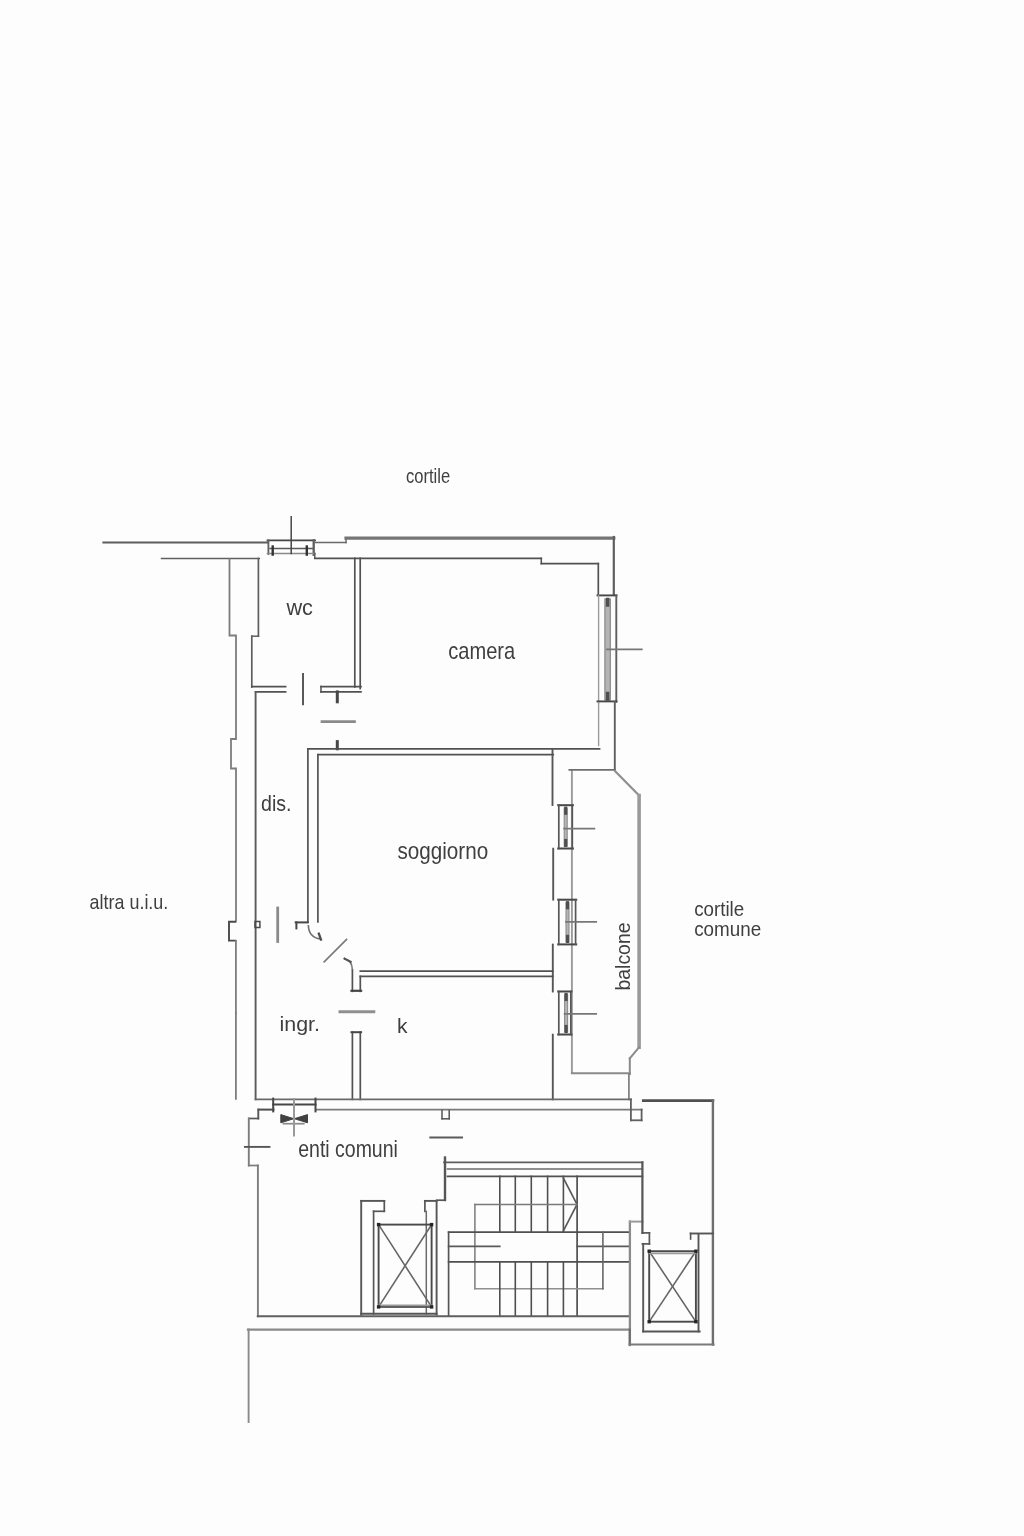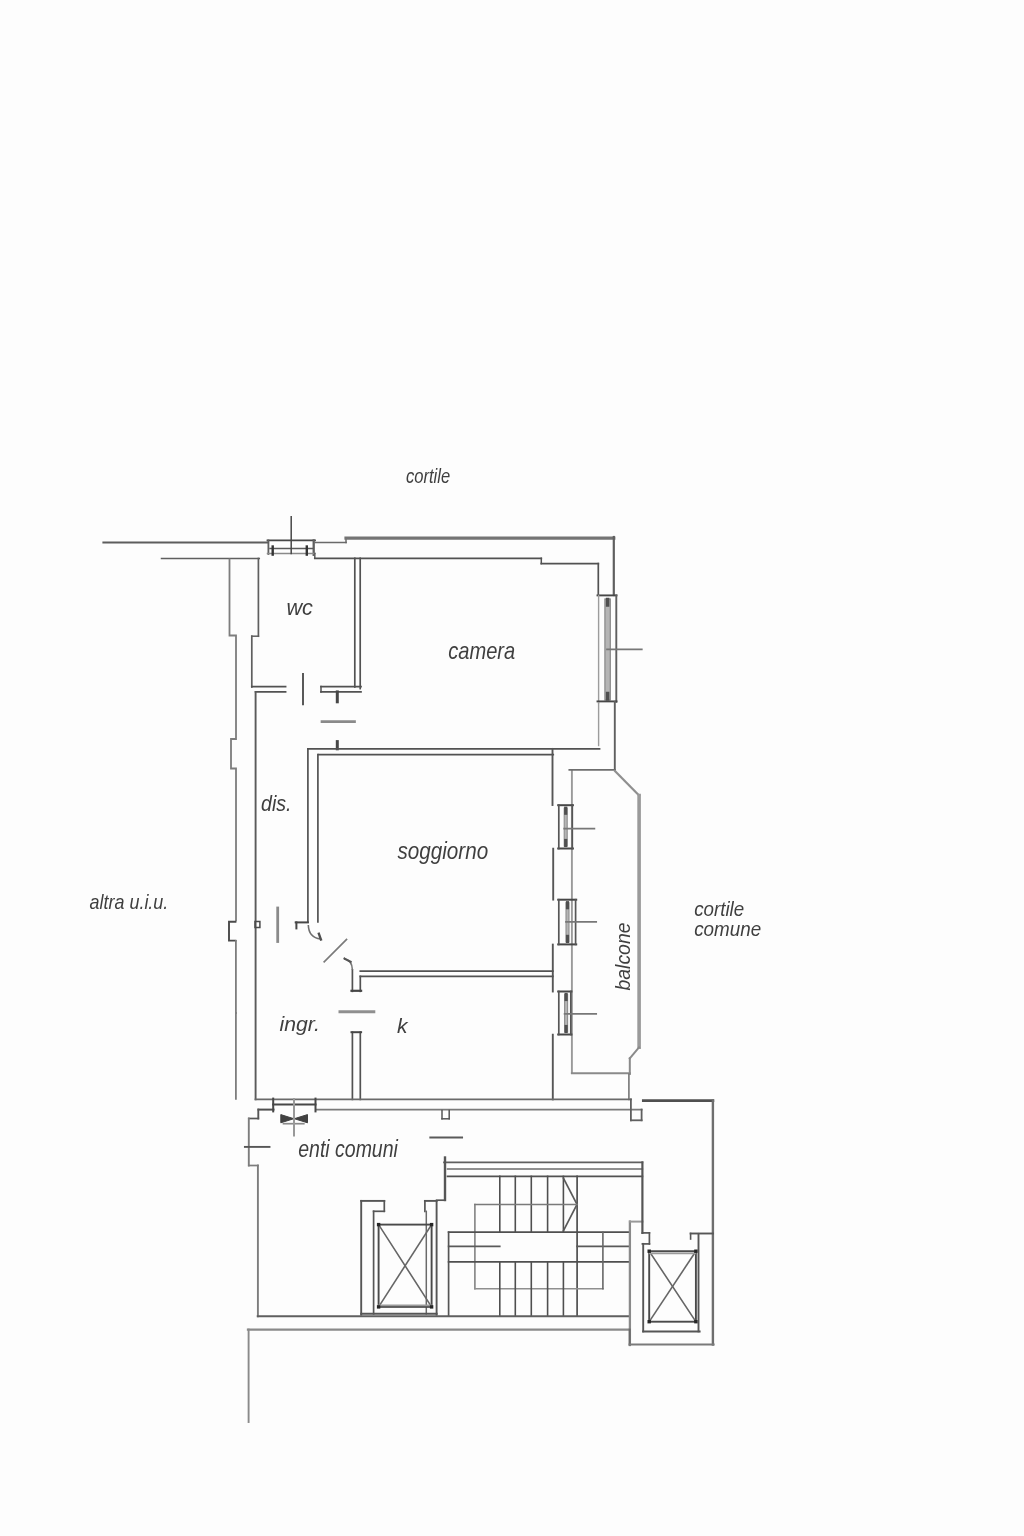--- a/index.html
+++ b/index.html
@@ -1,16 +1,16 @@
 <!DOCTYPE html>
 <html><head>
 <meta charset="utf-8">
 <style>
 html,body{margin:0;padding:0;background:#ffffff;}
-#plan{position:relative;width:1024px;height:1536px;background:#fdfdfd;font-style:italic;}
+#plan{position:relative;width:1024px;height:1536px;background:#fdfdfd;}
 text{font-family:"Liberation Sans",sans-serif;}
 </style>
 </head>
 <body>
 
 <div id="plan">
 <svg width="1024" height="1536" viewBox="0 0 1024 1536">
 
 <text x="406" y="483" font-size="20px" fill="#3f3f3f" textLength="44.2" lengthAdjust="spacingAndGlyphs">cortile</text>
 

